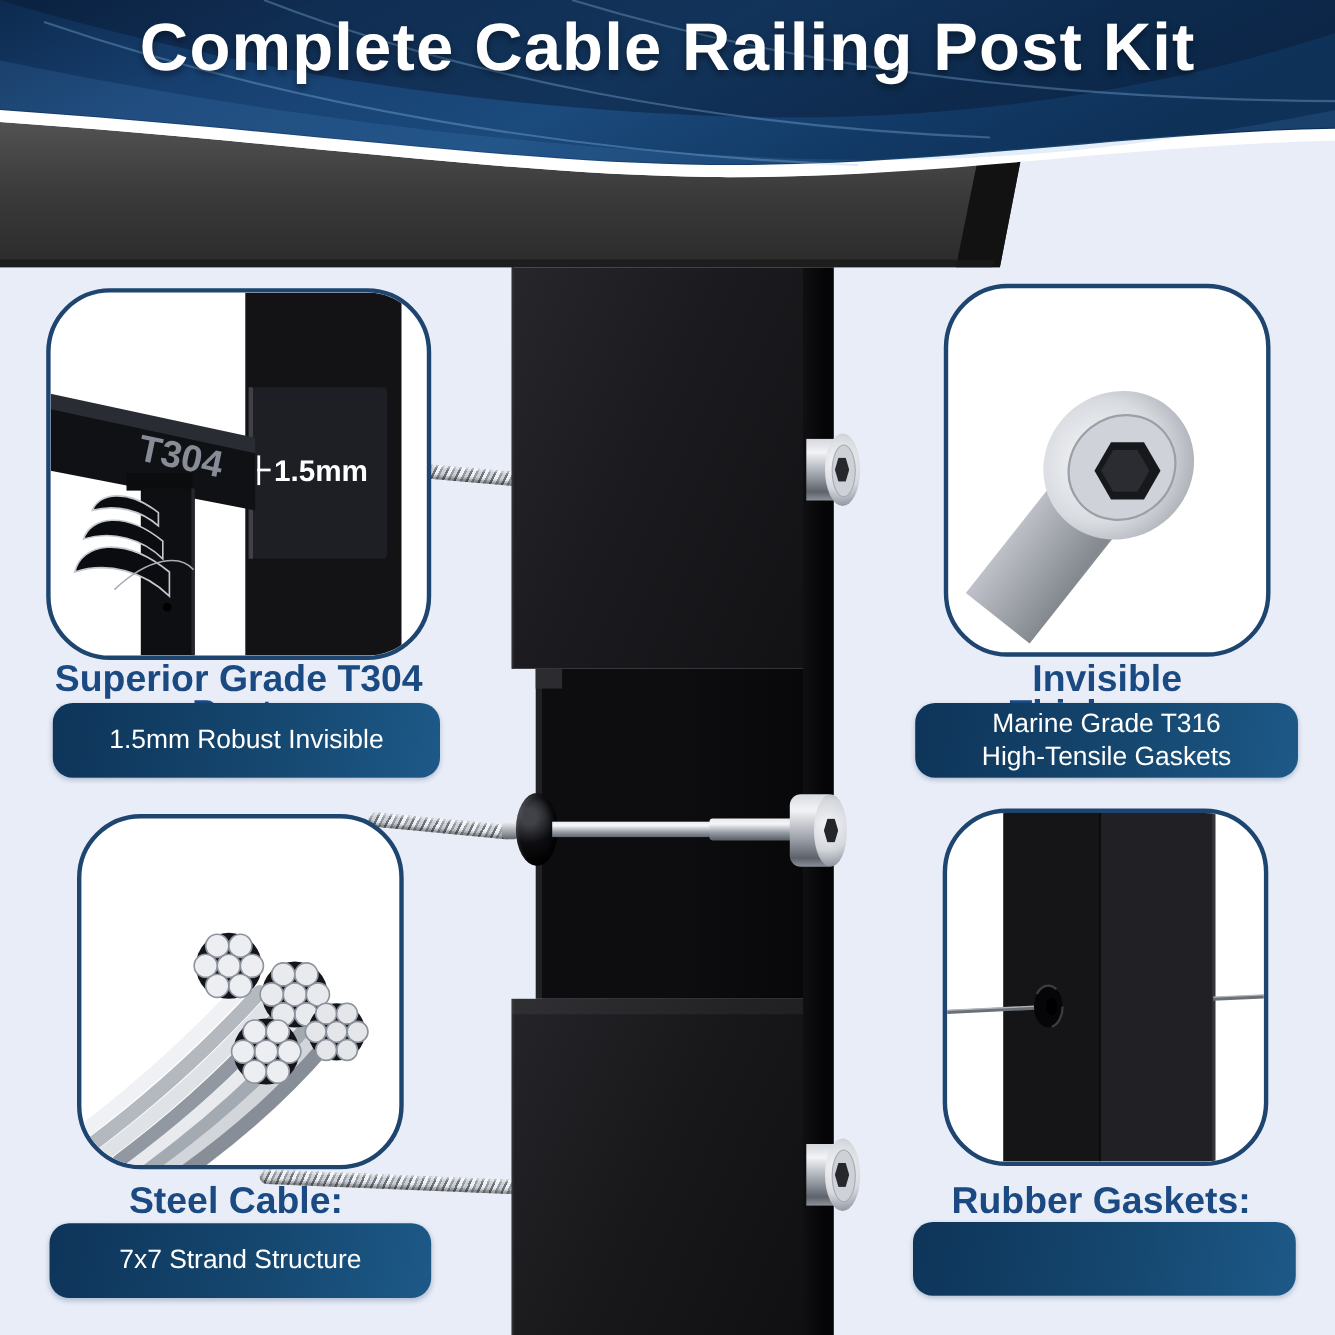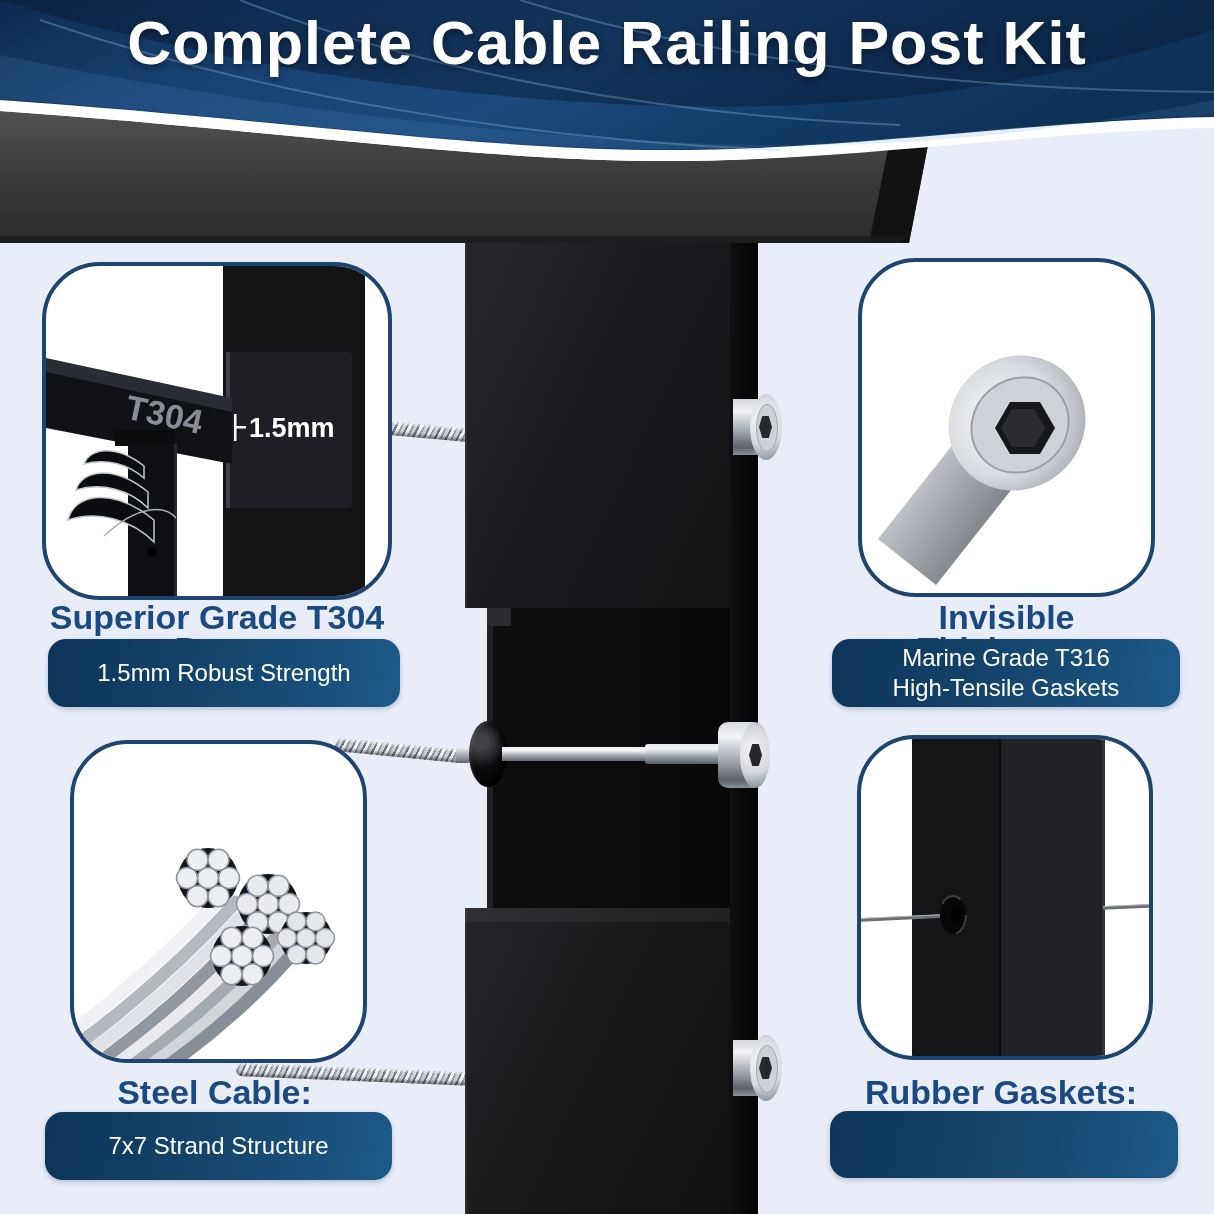--- a/index.html
+++ b/index.html
@@ -187,21 +187,21 @@
     <g stroke="#c3c8d0" stroke-width="1.5" fill="#0b0c0f">
       <path d="M 98,200 C 70,178 44,182 38,198 C 60,192 82,198 98,212 Z"></path>
       <path d="M 102,226 C 68,198 36,204 30,224 C 56,216 84,224 102,242 Z"></path>
       <path d="M 108,254 C 66,220 28,228 22,254 C 52,244 86,254 108,276 Z"></path>
       <path d="M 58,270 C 90,240 118,238 130,252" fill="none" stroke="#a9afb8"></path>
     </g>
   </svg>
 </div>
 <div class="abs heading" id="h-post">Superior Grade T304 Post:</div>
 <div class="abs pill" id="p-post">
-  <span>1.5mm Robust Strength</span>
+  <span>1.5mm Robust Invisible</span>
 </div>
 
 <div class="abs callout" id="box-terminal">
   <svg width="289" height="331" viewBox="0 0 289 331">
     <defs>
       <linearGradient id="shaftGrad" x1="0" y1="0" x2="1" y2="0.8">
         <stop offset="0" stop-color="#f4f5f7"></stop>
         <stop offset="0.35" stop-color="#c2c6cc"></stop>
         <stop offset="0.7" stop-color="#84888f"></stop>
         <stop offset="1" stop-color="#b8bcc2"></stop>

